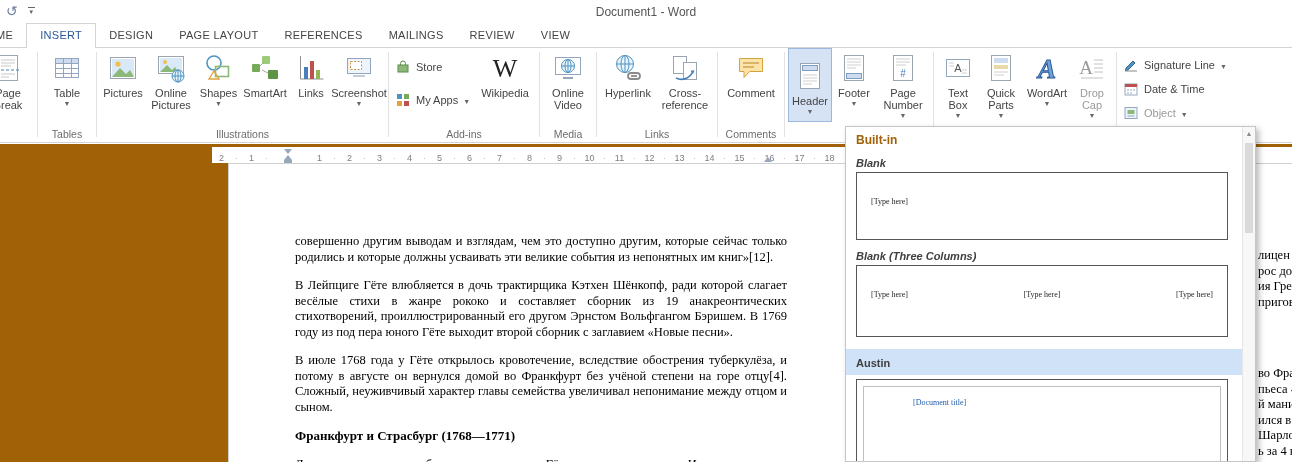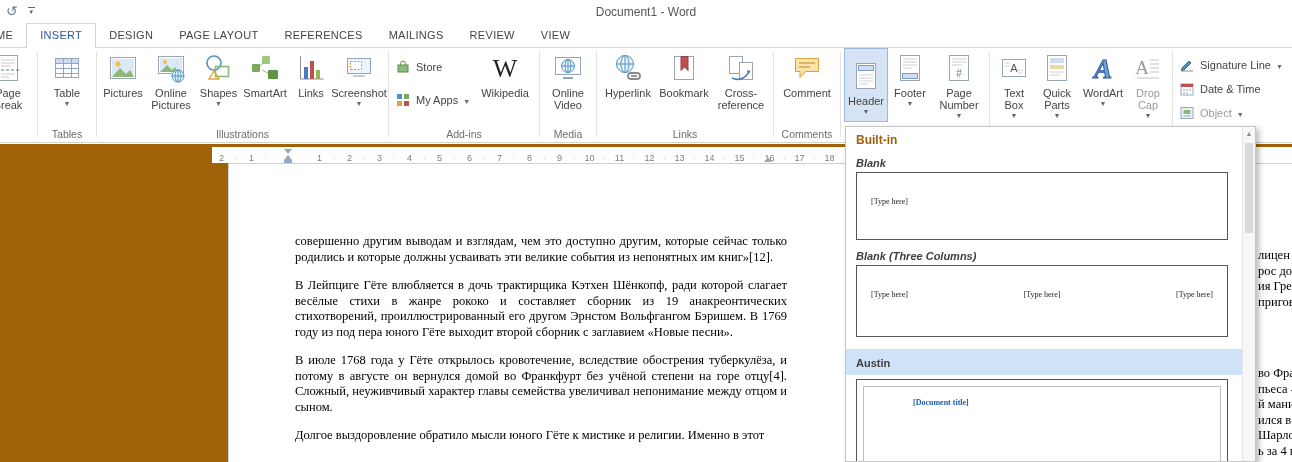--- a/index.html
+++ b/index.html
@@ -69,21 +69,21 @@
   .gal-name { padding:8px 10px 3px; font-size:11px; font-weight:bold; color:#404040;font-style:italic; }
   .gal-prev { margin-left:10px; width:372px; background:#fff; border:1px solid #565656; position:relative; }
   .p1 { height:68px; margin-bottom:2px; }
   .p2 { height:72px; }
   .p3 { height:116px; margin-top:4px; }
   .typehere { position:absolute; font-family:"Liberation Serif", serif; font-size:8px; color:#262626; }
   .th-l { left:14px; top:24px; } .th-c { left:0; right:0; top:24px; text-align:center; } .th-r { right:14px; top:24px; }
   .gal-row-sel { margin-top:12px; background:#cfe2f7; padding:4px 10px; }
   .gal-row-sel .selname { font-size:11px; font-weight:bold; color:#404040; }
   .inframe { position:absolute; left:6px; top:6px; right:6px; bottom:6px; border:1px solid #bfbfbf; }
-  .doctitle { position:absolute; left:20px; top:18px; font-family:"Liberation Serif", serif; font-size:8px; color:#1f5cab; font-weight:bold;padding-left:36px; }
+  .doctitle { position:absolute; left:20px; top:18px; font-family:"Liberation Serif", serif; font-size:8px; color:#1f5cab; font-weight:normal;padding-left:36px; }
   .gal-sb { position:absolute; top:0; right:0; width:13px; height:100%; background:#f7f7f7; border-left:1px solid #e6e6e6; }
   .gal-sb .sb-arr { display:block; text-align:center; font-size:7px; color:#8a8a8a; padding-top:3px; }
   .gal-sb .thumb { position:absolute; left:2px; top:16px; width:8px; height:90px; background:#dadada; }
 </style>
 </head>
 <body>
 
 <div id="app">
 
   <div class="titlebar">
@@ -259,27 +259,20 @@
       <div class="gbtns">
         <div class="btnL" style="width:56px">
           <svg class="i32" viewBox="0 0 32 32">
               <circle cx="13" cy="12" r="8.5" fill="#eaf4fb" stroke="#4f93c1"></circle>
               <path d="M4.5 12h17M13 3.5v17" stroke="#4f93c1"></path>
               <ellipse cx="13" cy="12" rx="4" ry="8.5" fill="none" stroke="#4f93c1"></ellipse>
               <rect x="16" y="21" width="12" height="6" rx="3" fill="none" stroke="#8a8a8a" stroke-width="1.8"></rect>
               <path d="M19 24h6" stroke="#8a8a8a" stroke-width="1.8"></path>
             </svg>
           <span class="lbl">Hyperlink</span>
-        </div>
-        <div class="btnL" style="width:56px">
-          <svg class="i32" viewBox="0 0 32 32">
-              <rect x="6.5" y="4.5" width="19" height="23" fill="#fff" stroke="#9aa5b1"></rect>
-              <path d="M13 4.5v14l3.5-3.5 3.5 3.5v-14z" fill="#bf5050" stroke="#9e3e3e"></path>
-            </svg>
-          <span class="lbl">Bookmark</span>
         </div>
         <div class="btnL" style="width:58px">
           <svg class="i32" viewBox="0 0 32 32">
               <rect x="4.5" y="4.5" width="13" height="17" fill="#fff" stroke="#9aa5b1"></rect>
               <rect x="14.5" y="10.5" width="13" height="17" fill="#fff" stroke="#9aa5b1"></rect>
               <path d="M7 26c6 3 14 1 17-7" fill="none" stroke="#4a7ebb" stroke-width="1.6"></path>
               <path d="M24 22l1.5-3.8-4 .6z" fill="#4a7ebb"></path>
             </svg>
           <span class="lbl">Cross-reference</span>
         </div>
@@ -425,20 +418,21 @@
         <span class="ind" style="left:552px;bottom:1px">
           <span class="tri-up" style="display:block"></span>
         </span>
       </div>
     </div>
     <div class="page">
       <div class="doc-text">
           <div class="para">совершенно другим выводам и взглядам, чем это доступно другим, которые сейчас только родились и которые должны усваивать эти великие события из непонятных им книг»[12].</div>
           <div class="para">В Лейпциге Гёте влюбляется в дочь трактирщика Кэтхен Шёнкопф, ради которой слагает весёлые стихи в жанре рококо и составляет сборник из 19 анакреонтических стихотворений, проиллюстрированный его другом Эрнстом Вольфгангом Бэришем. В 1769 году из под пера юного Гёте выходит второй сборник с заглавием «Новые песни».</div>
           <div class="para">В июле 1768 года у Гёте открылось кровотечение, вследствие обострения туберкулёза, и потому в августе он вернулся домой во Франкфурт без учёной степени на горе отцу[4]. Сложный, неуживчивый характер главы семейства увеличивал непонимание между отцом и сыном.</div>
+          <div class="para heading">Франкфурт и Страсбург (1768—1771)</div>
           <div class="para">Долгое выздоровление обратило мысли юного Гёте к мистике и религии. Именно в этот</div>
         </div>
       <div class="frag frag-top">
           <div>лицен</div>
           <div>рос доп</div>
           <div>ия Грет</div>
           <div>пригов</div>
         </div>
       <div class="frag frag-bottom">
           <div>во Фра</div>

